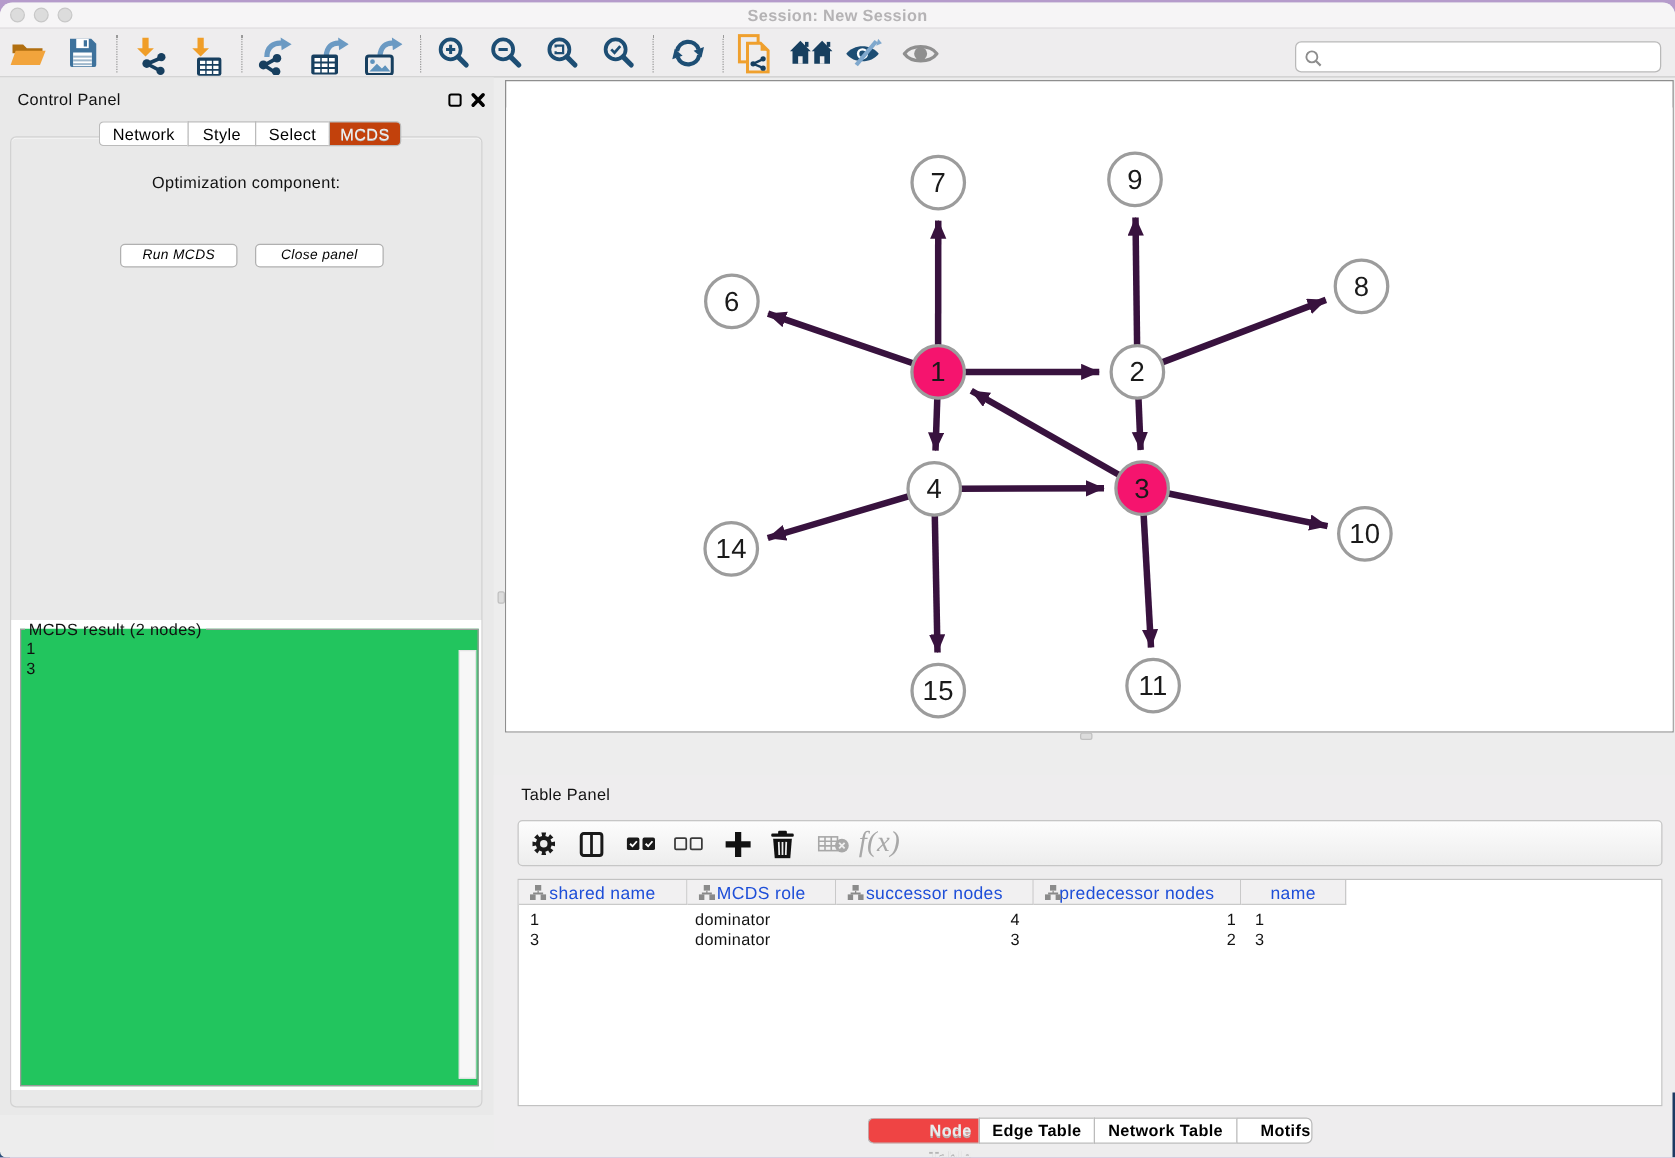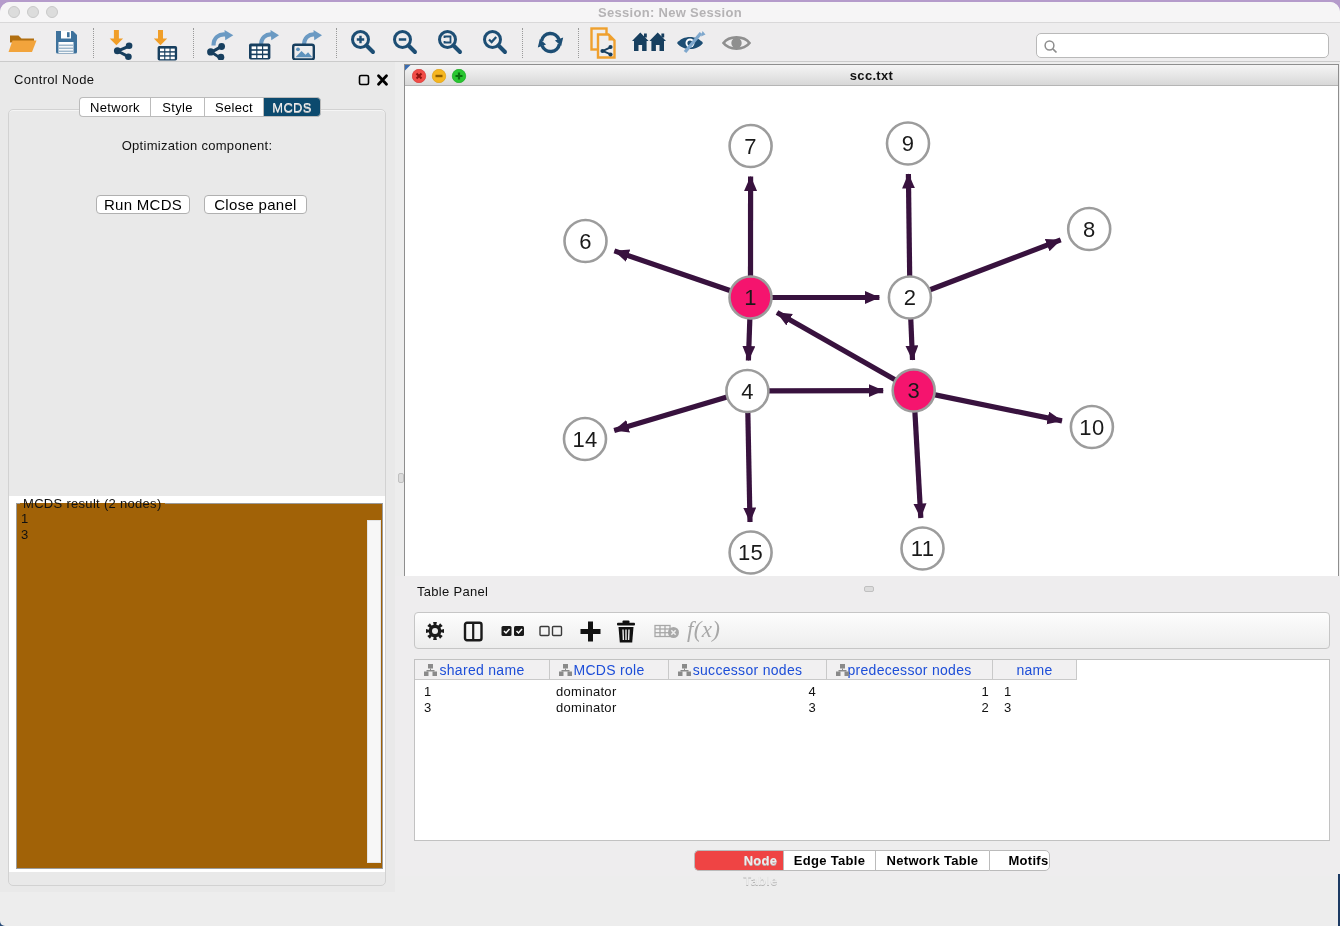--- a/index.html
+++ b/index.html
@@ -16,38 +16,38 @@
 .tbi { position:absolute; top:6px; }
 #searchbox { position:absolute; left:1036px; top:10px; width:293px; height:25px; background:#fff; border:1px solid #b9b9b9; border-radius:5px; }
 #searchbox svg { position:absolute; left:6px; top:5px; }
 
 #cpanel { position:absolute; left:0; top:60px; width:395px; height:830px; background:#e9e9e9; }
 #cpanel-head { position:absolute; left:14px; top:10px; font-size:13px; color:#111; }
 .winbtns { position:absolute; width:32px; height:14px; }
 #cp-tabs { position:absolute; left:79px; top:35px; height:20px; font-size:13px; z-index:5; }
 .tab { float:left; height:20px; line-height:19px; text-align:center; background:#fff; border:1px solid #bbb; border-right:none; color:#000; }
 .tab:first-child { border-radius:4px 0 0 4px; }
-.tab.active { background:#0c4a6e; color:#efefef; border-color:#bbb; border-radius:0 4px 4px 0; border-right:1px solid #bbb; text-shadow:0 1px 0 #bbb; }
+.tab.active { background:#c2410c; color:#efefef; border-color:#bbb; border-radius:0 4px 4px 0; border-right:1px solid #bbb; text-shadow:0 1px 0 #bbb; }
 #cp-content { position:absolute; left:8px; top:47px; width:378px; height:777px; border:1px solid #d2d2d2; border-radius:5px; background:#e9e9e9; box-shadow:inset 0 1px 0 #f5f5f5; }
 #optlabel { position:absolute; left:0; top:28px; width:100%; text-align:center; font-size:13px; color:#111; }
 #combo { position:absolute; left:36px; top:51px; width:310px; height:19px; background:#fff; border:1px solid #b5b5b5; border-radius:4px; font-size:13px; line-height:16px; padding-left:13px; color:#111; }
 #combo svg { position:absolute; right:4px; top:2px; }
-.btn { position:absolute; height:19px; line-height:17px; background:#fff; border:1px solid #b0b0b0; border-radius:4px; font-size:15px; text-align:center; line-height:17px; color:#000; }
+.btn { position:absolute; height:19px; line-height:17px; background:#fff; border:1px solid #b0b0b0; border-radius:4px; font-size:11px; text-align:center; line-height:17px; color:#000;font-style:italic; }
 #respanel { position:absolute; left:0px; top:386px; width:376px; height:376px; background:#fff; }
-fieldset#mcdsres { position:absolute; left:7px; top:0px; right:2px; bottom:3px; border:1px solid #9b9b9b; background:#a16207; }
+fieldset#mcdsres { position:absolute; left:7px; top:0px; right:2px; bottom:3px; border:1px solid #9b9b9b; background:#22c55e; }
 fieldset#mcdsres legend { font-size:13px; color:#111; margin-left:3px; padding:0 3px; }
 #mcdsres .vals { font-size:13px; color:#111; padding-left:4px; line-height:16px; }
 #mcdsres .sb { position:absolute; right:1px; top:9px; width:14px; bottom:5px; background:#f7f7f7; border:1px solid #e4e4e4; }
 
 #netwin { position:absolute; left:404px; top:62px; width:935px; height:522px; border:1px solid #8e8e8e; background:#fff; }
 #nettitle { position:absolute; left:0; top:0; width:100%; height:21px; background:linear-gradient(#f5f5f5,#d8d8d8); border-bottom:1px solid #b5b5b5; }
 #nettitle .t { position:absolute; top:3px; width:100%; text-align:center; font-size:13px; color:#111; font-weight:bold; }
 #netcanvas { position:absolute; left:0; top:21px; width:933px; height:499px; background:#fff; }
 
-#tpanel { position:absolute; left:395px; top:574px; width:945px; height:300px; background:#eeedee; }
+#tpanel { position:absolute; left:395px; top:618px; width:945px; height:300px; background:#eeedee; }
 #tp-head { position:absolute; left:22px; top:8px; font-size:13px; color:#111; }
 #tp-toolbar { position:absolute; left:19px; top:36px; width:916px; height:37px; background:linear-gradient(#fdfdfd,#ededed); border:1px solid #c6c6c6; border-radius:4px; }
 #tp-table { position:absolute; left:19px; top:83px; width:916px; height:182px; background:#fff; border:1px solid #c2c2c2; }
 .th { position:absolute; top:0; height:20px; background:#f1f0f1; border-right:1px solid #c9c9c9; border-bottom:1px solid #c9c9c9; font-size:14px; text-align:center; line-height:20px; color:#1d4ed8; }
 .td { position:absolute; font-size:13px; color:#111; height:16px; line-height:16px; }
 
 #btabs { position:absolute; left:299px; top:274px; height:21px; font-size:13px; font-weight:bold; }
 .btab { float:left; height:21px; line-height:20px; text-align:center; background:#fff; border:1px solid #bbb; border-right:none; color:#000; }
 .btab:first-child { border-radius:5px 0 0 5px; background:#ef4444; color:#ececec; text-shadow:0 1px 0 #b5b5b5;padding-left:43px; }
 .btab:last-child { border-right:1px solid #bbb; border-radius:0 5px 5px 0;padding-left:18px; }
@@ -215,21 +215,21 @@
     </svg>
     <div id="searchbox">
         <svg width="16" height="16" viewBox="0 0 16 16">
           <circle cx="6.5" cy="6.5" r="4.4" fill="none" stroke="#8d8d8d" stroke-width="1.5"></circle>
           <line x1="9.8" y1="9.8" x2="13.5" y2="13.5" stroke="#8d8d8d" stroke-width="1.7"></line>
         </svg>
       </div>
   </div>
 
   <div id="cpanel">
-    <div id="cpanel-head">Control Node</div>
+    <div id="cpanel-head">Control Panel</div>
     <div class="winbtns" style="left:358px;top:11px;"><svg width="32" height="14" viewBox="0 0 32 14">
           <rect x="1.5" y="2.5" width="9" height="9" rx="1.5" fill="none" stroke="#000" stroke-width="1.6"></rect>
           <path d="M20.5,2.8 L28.5,11.2 M28.5,2.8 L20.5,11.2" stroke="#000" stroke-width="2.8" stroke-linecap="round"></path>
         </svg></div>
     <div id="cp-tabs">
       <div class="tab" style="width:71px;">Network</div>
       <div class="tab" style="width:54px;">Style</div>
       <div class="tab" style="width:59px;">Select</div>
       <div class="tab active" style="width:58px;">MCDS</div>
     </div>
@@ -241,34 +241,20 @@
           <fieldset id="mcdsres">
         <legend>MCDS result (2 nodes)</legend>
         <div class="vals">1<br>3</div>
         <div class="sb"></div>
       </fieldset>
         </div>
     </div>
   </div>
 
   <div id="netwin">
-    <div id="nettitle">
-      <svg style="position:absolute;left:7px;top:4px;" width="56" height="14" viewBox="0 0 56 14">
-        <circle cx="7" cy="7" r="6.7" fill="#f14c47" stroke="#d8403c" stroke-width="0.8"></circle>
-        <path d="M4.5,4.5 L9.5,9.5 M9.5,4.5 L4.5,9.5" stroke="#8e1210" stroke-width="2"></path>
-        <circle cx="27" cy="7" r="6.7" fill="#f6b61f" stroke="#e0a41c" stroke-width="0.8"></circle>
-        <rect x="23.5" y="5.8" width="7" height="2.4" fill="#8e5e00"></rect>
-        <circle cx="47" cy="7" r="6.7" fill="#29c631" stroke="#1fae2a" stroke-width="0.8"></circle>
-        <path d="M47,3.5 v7 M43.5,7 h7" stroke="#0a6e10" stroke-width="2.2"></path>
-      </svg>
-      <svg style="position:absolute;left:0;top:0;" width="6" height="6">
-          <path d="M0,0 h5.5 L0,5.5 z" fill="#3a6db2"></path>
-        </svg>
-      <div class="t">scc.txt</div>
-    </div>
     <div id="netcanvas">
       <svg width="933" height="499" viewBox="0 0 933 499">
         <defs>
           <marker id="ah" markerUnits="userSpaceOnUse" markerWidth="17" markerHeight="14" refX="14.5" refY="6.5" orient="auto">
             <path d="M0,0 L15,6.5 L0,13 z" fill="#38123e"></path>
           </marker>
         </defs>
         <g stroke="#38123e" stroke-width="5.2" marker-end="url(#ah)">
           <line x1="345.5" y1="192.0" x2="345.6" y2="90.5"></line>
           <line x1="327.1" y1="205.2" x2="209.4" y2="164.9"></line>

